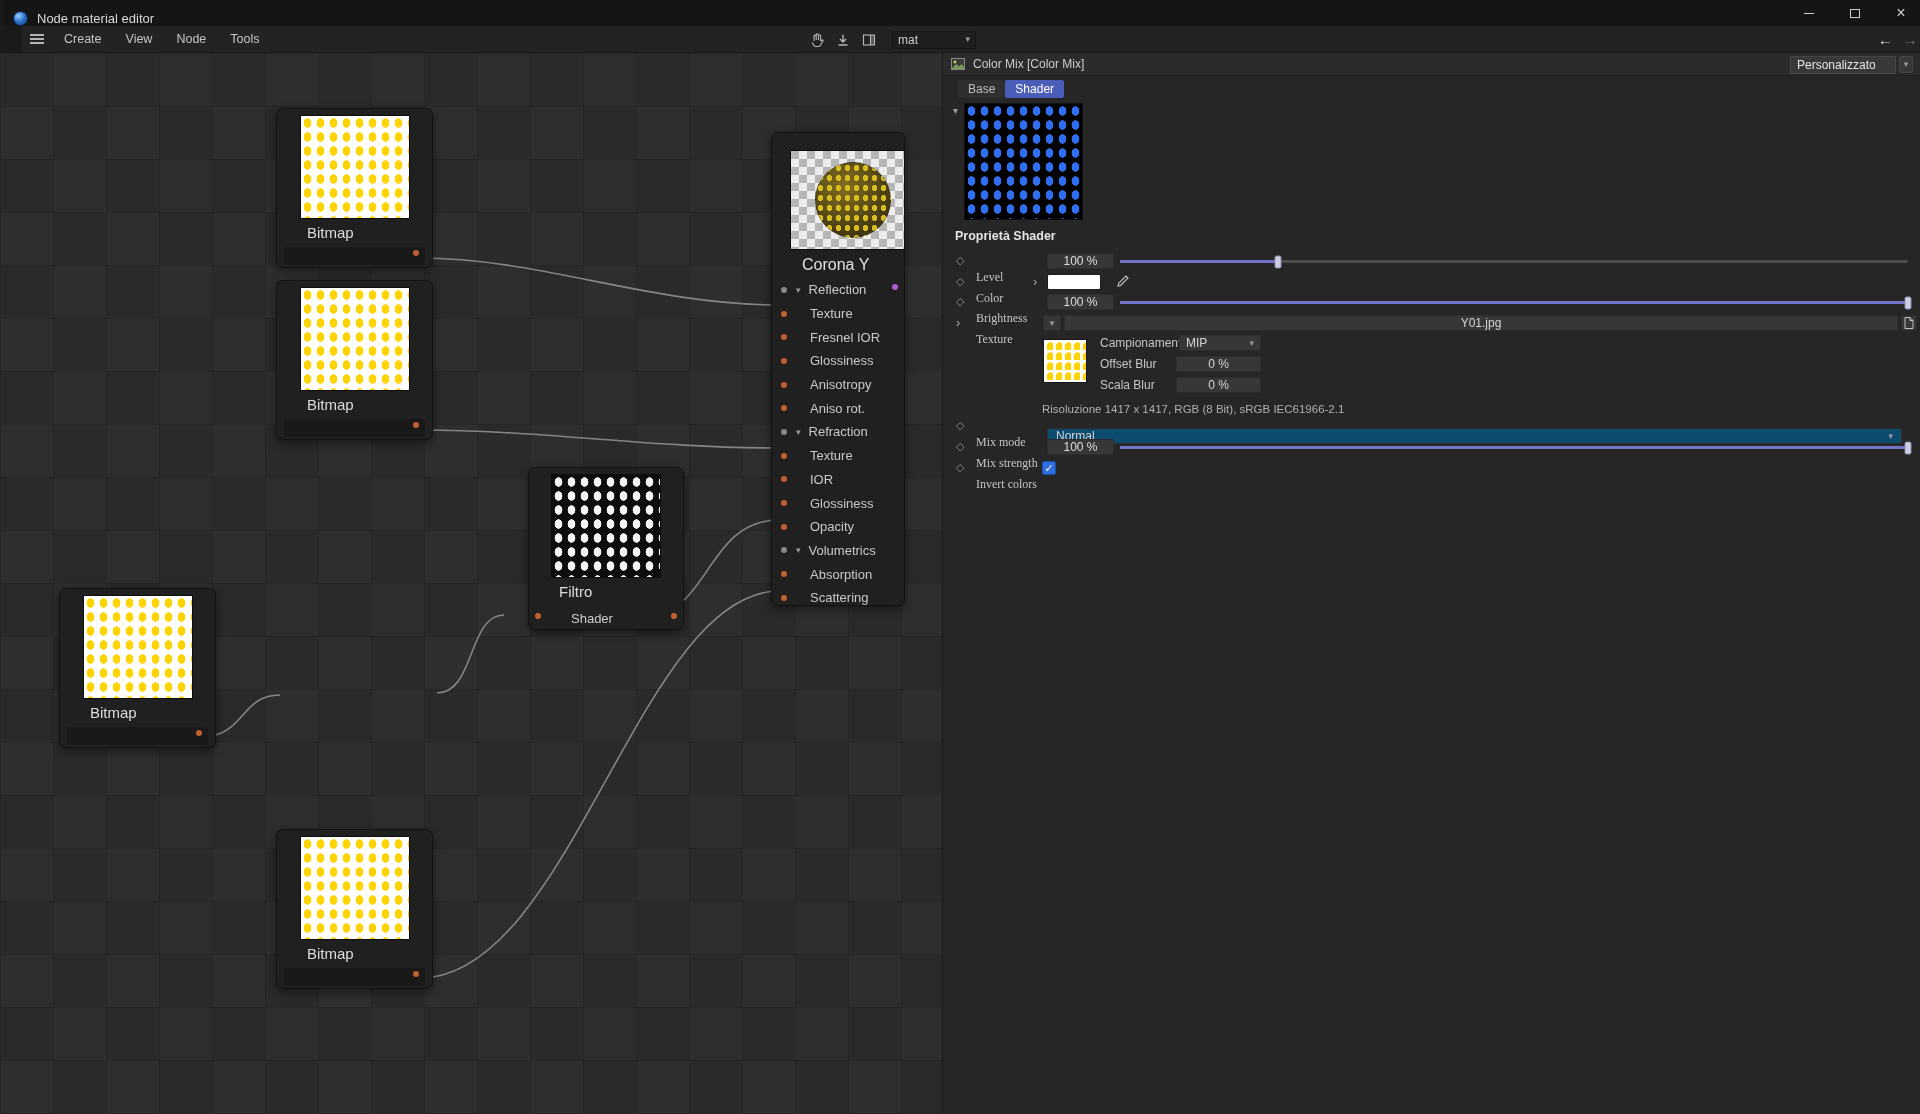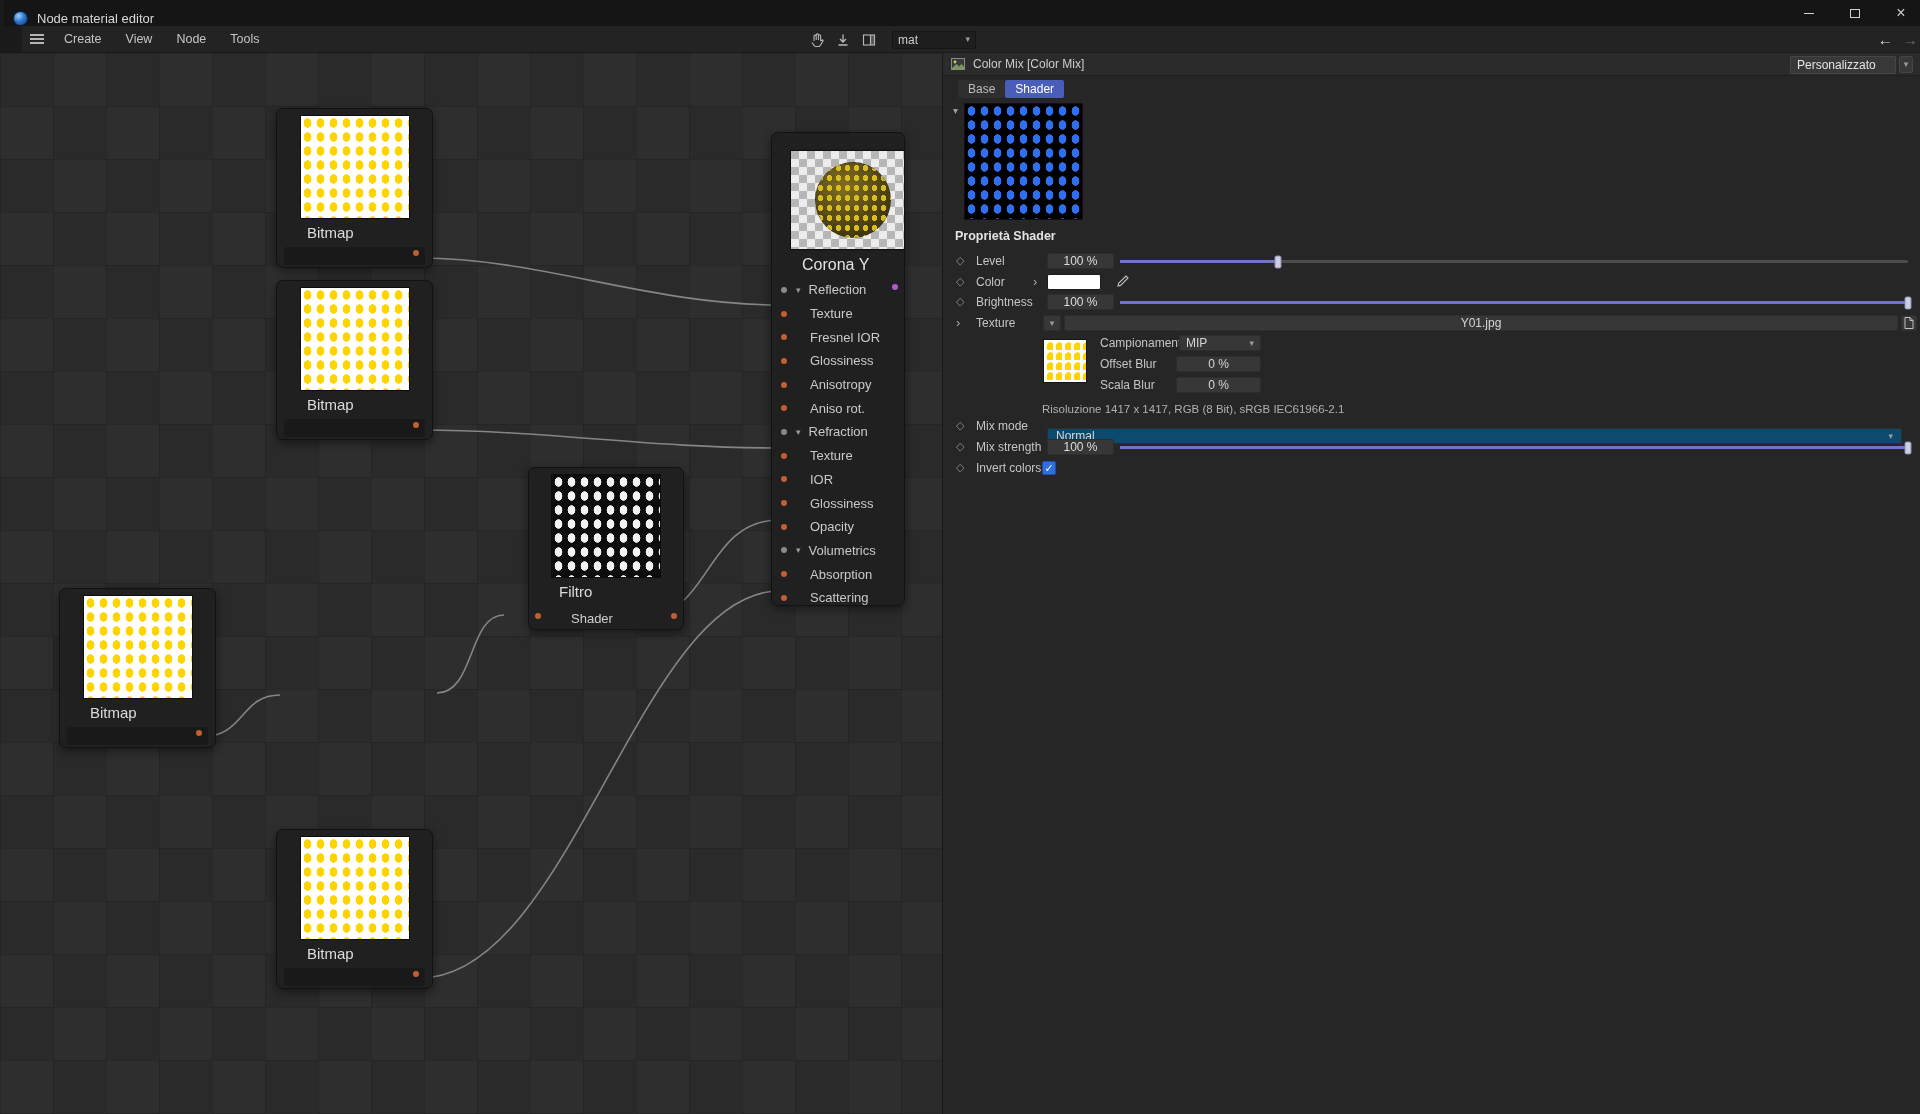--- a/index.html
+++ b/index.html
@@ -107,21 +107,21 @@
   .tabs { position:absolute; left:15px; top:27px; display:flex; }
   .tab { height:18px; padding:0 10px; line-height:18px; border-radius:2px; color:#bdbdbd; background:#2f2f2f; }
   .tab.active { background:#4a5db8; color:#ffffff; }
   .insp-chevron { position:absolute; left:10px; top:52px; color:#9a9a9a; font-size:10px; }
   .insp-preview { position:absolute; left:21px; top:50px; width:119px; height:117px; border:1px solid #101010; }
 
   .section-title { position:absolute; left:12px; top:176px; font-weight:bold; color:#e3e3e3; font-size:12.5px; }
 
   .irow { position:absolute; left:0; right:0; height:20px; }
   .irow .diamond { position:absolute; left:13px; top:3px; color:#909090; font-size:11px; }
-  .irow .ilabel { position:absolute; left:33px; top:3px; white-space:nowrap; }
+  .irow .ilabel { position:absolute; left:33px; top:19px; white-space:nowrap;font-family:Liberation Serif, serif; }
   .irow .ifield { position:absolute; left:104px; top:2px; width:67px; height:16px; background:#373737;
     border:1px solid #2d2d2d; border-radius:2px; text-align:center; line-height:14px; color:#dddddd; }
   .slider { position:absolute; left:177px; right:12px; top:9px; height:3px; background:#4c4c4c; border-radius:2px; }
   .slider .fill { position:absolute; left:0; top:0; bottom:0; width:calc(var(--frac,0)*100%); background:#7174c9; }
   .slider .handle { position:absolute; top:50%; left:calc(var(--frac,0)*100%); transform:translate(-50%,-50%);
     width:7px; height:13px; background:#ccCEe4; background:#cccee4; border:1px solid #8d8fae; border-radius:2px; }
   .expander { position:absolute; color:#aaaaaa; font-size:13px; top:2px; }
   .swatch { position:absolute; left:104px; top:2px; width:54px; height:16px; border:1px solid #1d1d1d; border-radius:2px; }
   .eyedrop { position:absolute; left:172px; top:1px; }
   .mini-dd { position:absolute; left:100px; top:2px; width:18px; height:16px; background:#373737;

